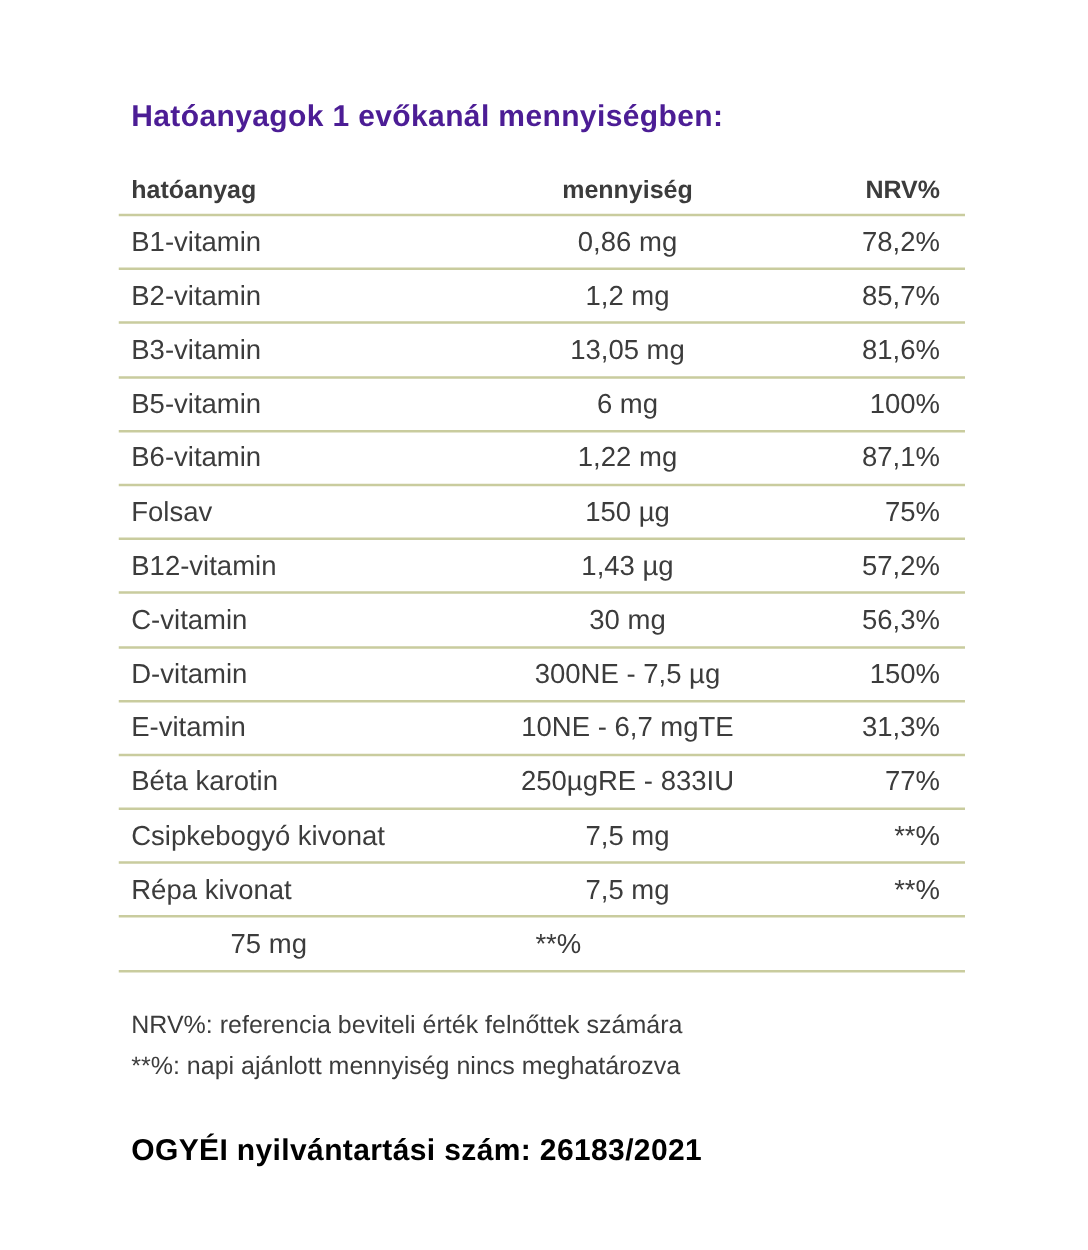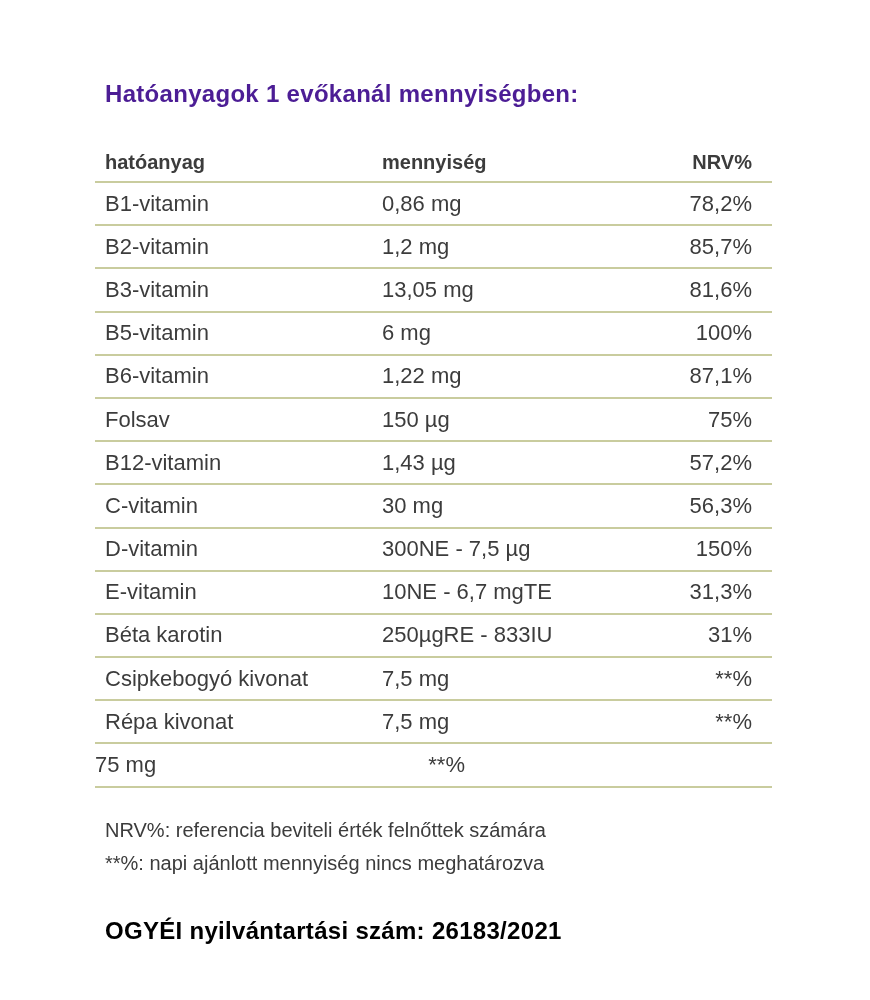--- a/index.html
+++ b/index.html
@@ -21,21 +21,21 @@
   }
   .title {
     margin: 0 0 0 10px;
     font-size: 24px;
     line-height: 32px;
     font-weight: bold;
     letter-spacing: 0.3px;
     color: #4c1d95;
   }
   .facts-table {
-    margin-top: 33px;
+    margin-top: 23px;
     width: 677px;
   }
   .row {
     display: flex;
     align-items: center;
     height: 43.2px;
     border-bottom: 2px solid var(--line-color);
     font-size: 22px;
   }
   .row.header {
@@ -46,21 +46,21 @@
     padding-bottom: 7px;
   }
   .cell.name {
     flex: 1;
     padding-left: 10px;
     text-align: left;
     white-space: nowrap;
   }
   .cell.amount {
     width: 240px;
-    text-align: left;
+    text-align: center;
     white-space: nowrap;
   }
   .cell.nrv {
     width: 150px;
     text-align: right;
     padding-right: 20px;
     white-space: nowrap;
   }
   .notes {
     margin: 26px 0 0 10px;
@@ -147,21 +147,21 @@
 
   <div class="row">
     <span class="cell name">E-vitamin</span>
     <span class="cell amount">10NE - 6,7 mgTE</span>
     <span class="cell nrv">31,3%</span>
   </div>
 
   <div class="row">
     <span class="cell name">Béta karotin</span>
     <span class="cell amount">250µgRE - 833IU</span>
-    <span class="cell nrv">31%</span>
+    <span class="cell nrv">77%</span>
   </div>
 
   <div class="row">
     <span class="cell name">Csipkebogyó kivonat</span>
     <span class="cell amount">7,5 mg</span>
     <span class="cell nrv">**%</span>
   </div>
 
   <div class="row">
     <span class="cell name">Répa kivonat</span>

